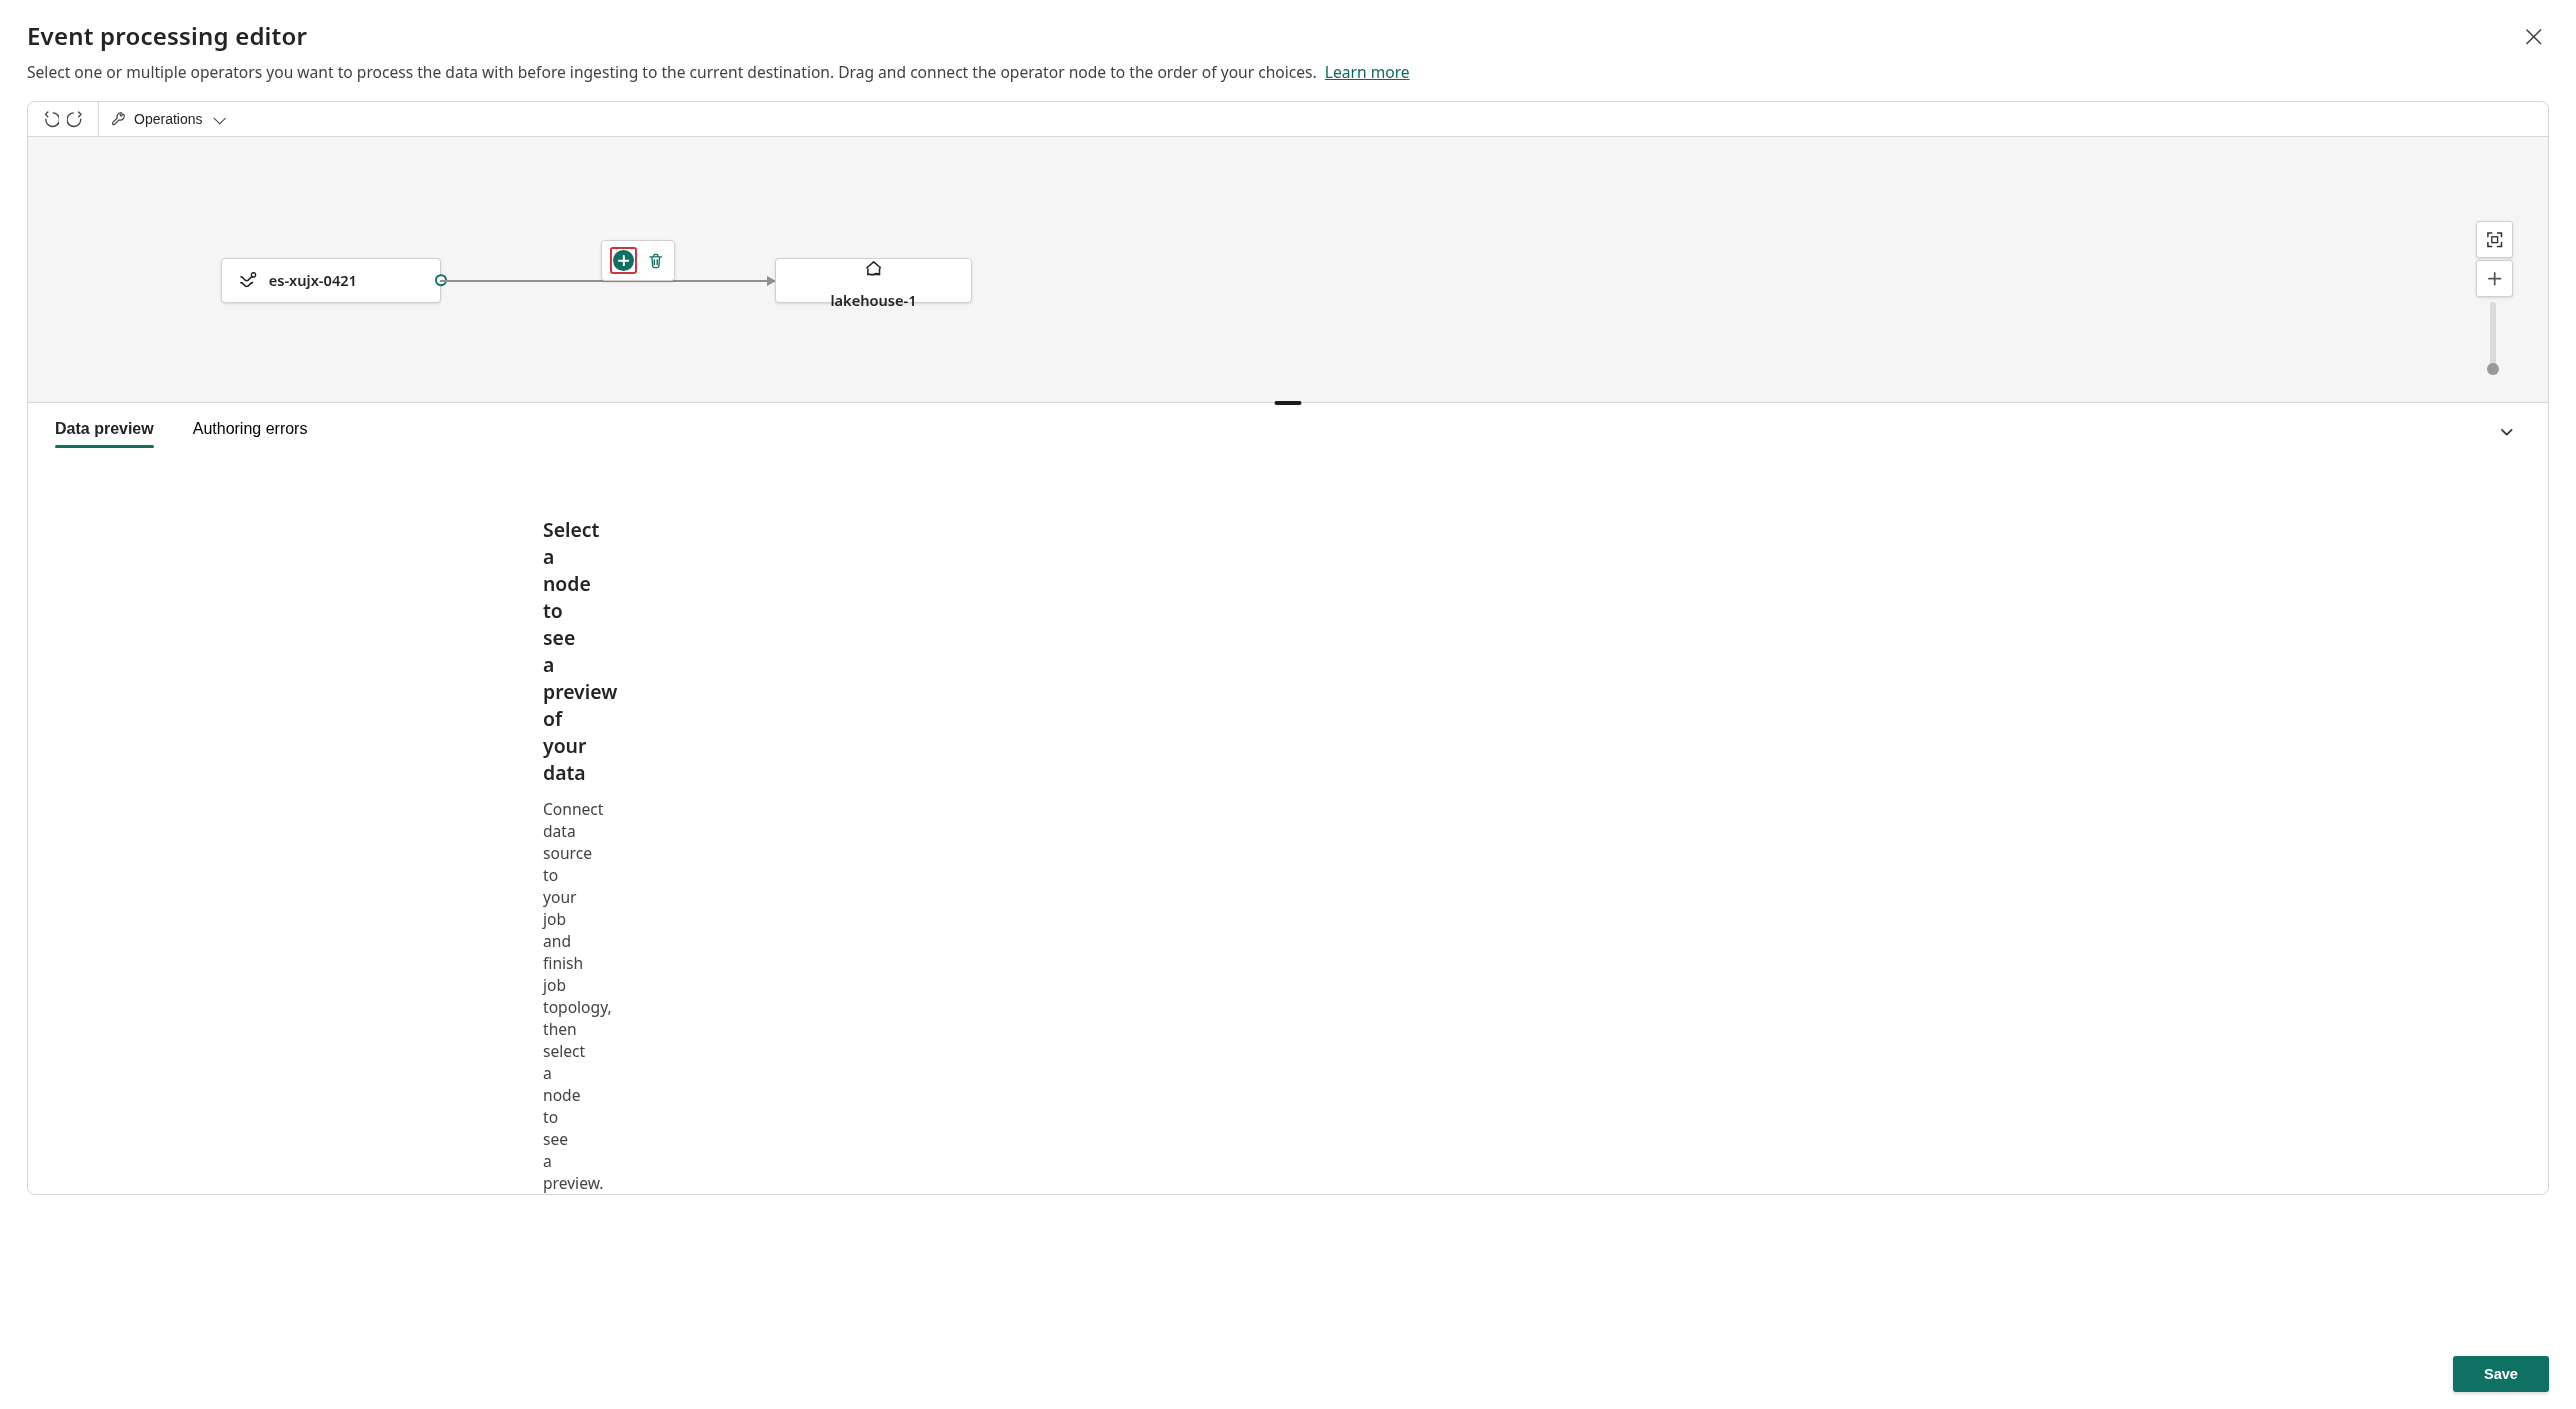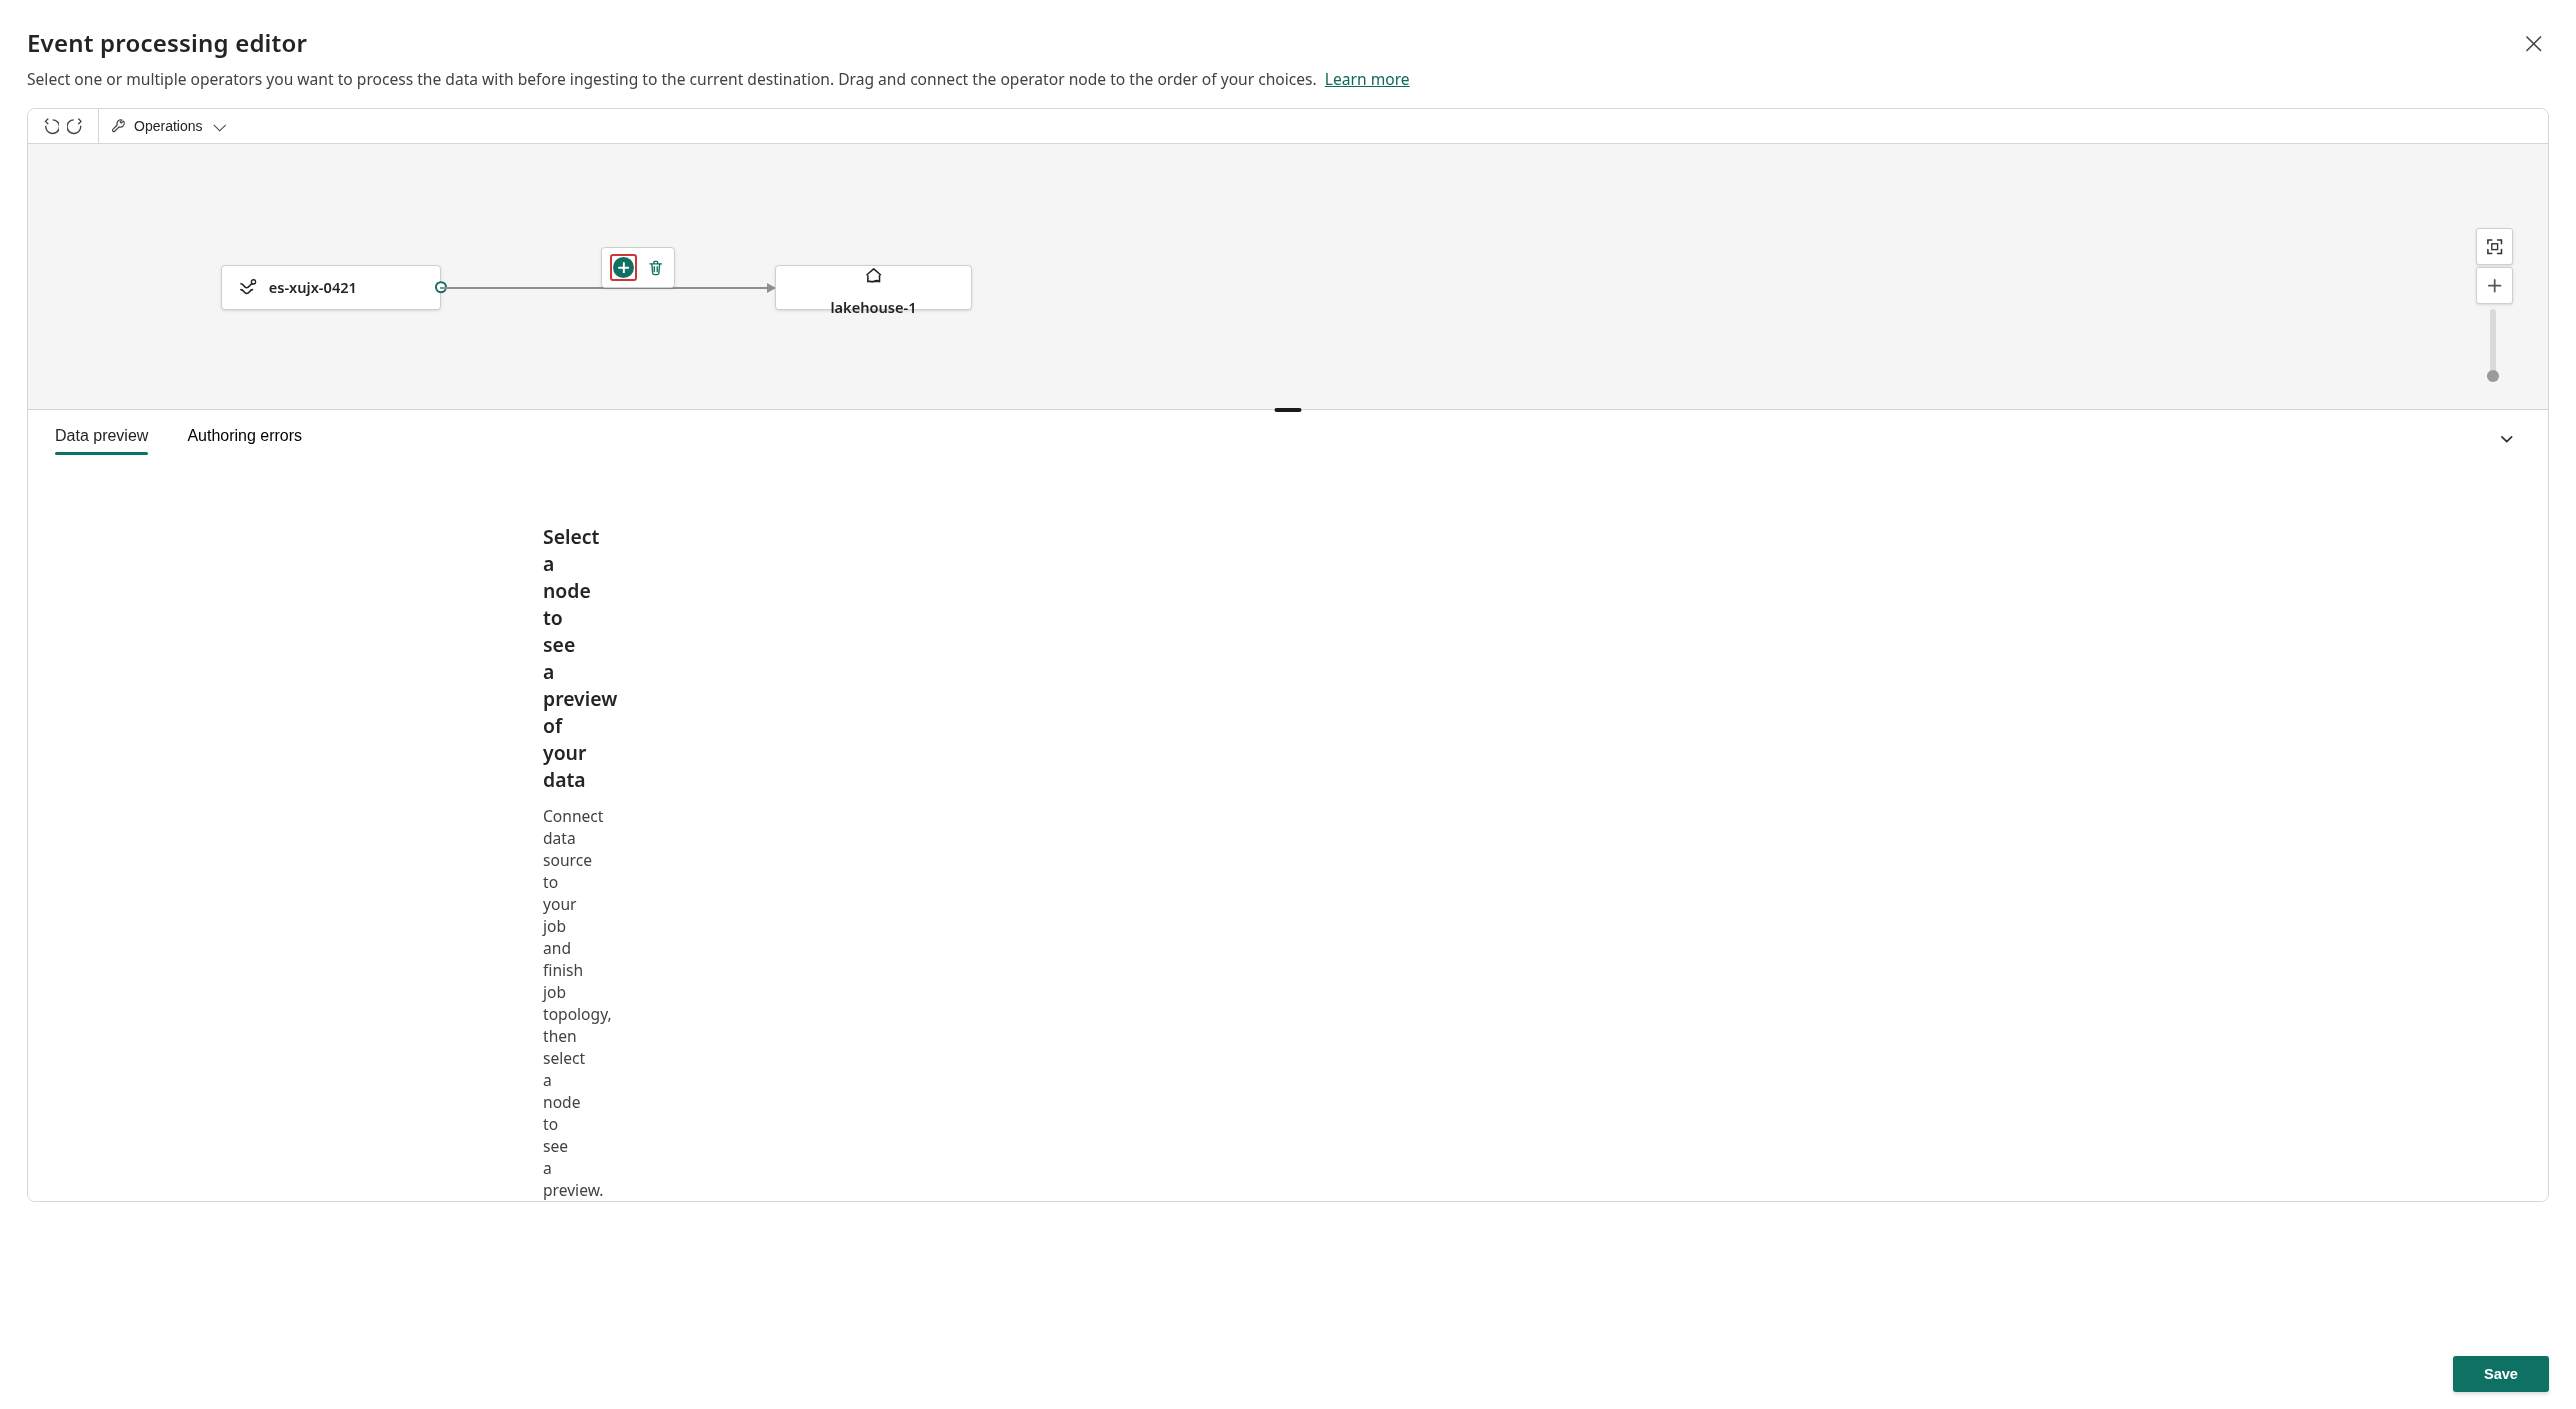--- a/index.html
+++ b/index.html
@@ -10,21 +10,21 @@
     --accent:#0c695b;
     --accent-dark:#0f7064;
     --canvas:#f5f5f5;
     --panel:#fff;
     --shadow: 0 1px 2.9px rgba(0,0,0,.12);
     --danger:#d13438;
   }
   *{box-sizing:border-box}
   html,body{margin:0;padding:0;height:100%;}
   body{font-family:"Segoe UI", system-ui, -apple-system, Arial, sans-serif; color:var(--text); background:#fff;}
-  .app{position:relative; width:100%; height:100%; padding:20px 27px 88px;}
+  .app{position:relative; width:100%; height:100%; padding:13px 27px 88px;}
   
   .header-row{display:flex; justify-content:space-between; align-items:flex-start;}
   .title{font-size:24px; font-weight:600; letter-spacing:0.2px; margin:5.8px 0 9.7px 0;}
   .subtitle{font-size:15.6px; color:var(--muted); margin:0 0 17.5px 0;}
   .subtitle a{color:var(--accent); text-decoration:underline;}
   .close-btn{background:transparent;border:none;cursor:pointer;display:flex;align-items:center;justify-content:center;width:31px;height:31px;margin-top:7.8px;}
   
   .workspace{border:1px solid var(--border); border-radius:8px; overflow:hidden;}
   .toolbar{display:flex; align-items:center; height:35px; border-bottom:1px solid var(--border); background:#fff;}
   .tb-group{display:flex; align-items:center; height:100%; padding:0 9.7px; border-right:1px solid var(--border);}
@@ -51,21 +51,21 @@
   .view-ctrl{position:absolute; right:35px; top:84px; width:37px;}
   .vc-btn{width:37px;height:37px; background:#fff; border:1px solid var(--border2); border-radius:2.9px; display:flex;align-items:center;justify-content:center; box-shadow:var(--shadow); cursor:pointer;}
   .vc-btn + .vc-btn{margin-top:1.9px;}
   .scrollbar{position:absolute; right:52px; top:165px; width:5.8px; height:70px; background:#dadada; border-radius:3.9px;}
   .scrollbar .thumb{position:absolute; left:-2.9px; bottom:-2.9px; width:11.7px;height:11.7px; background:#9a9a9a; border-radius:50%;}
   .handle{position:absolute; left:50%; transform:translateX(-50%); margin-top:-1.9px; width:27px; height:3.9px; background:#1b1b1b; border-radius:1.9px;}
   .bottom-panel{position:relative; background:#fff; min-height:292px; border-top:1px solid var(--border);}
   .tabs{display:flex; align-items:center; justify-content:space-between; padding:11.7px 27px 0;}
   .tab-list{display:flex; gap:39px;}
   .tab{background:transparent;border:none;font-size:16px; color:#000000; padding:5.8px 0 9.7px; cursor:pointer; position:relative;}
-  .tab.active{color:var(--text); font-weight:400;}
+  .tab.active{color:var(--text); font-weight:700;}
   .tab.active::after{content:""; position:absolute; left:0;right:0;bottom:0; height:2.9px; background:var(--accent-dark); border-radius:1.9px;}
   .collapse-btn{background:transparent;border:none;cursor:pointer;}
   .empty{max-width:506px; margin:68px auto 0 0; padding-left:515px;}
   @media (max-width:1459px){ .empty{padding-left:0; margin-left:525px;} }
   .empty h3{font-size:19.4px; font-weight:600; margin:0 0 11.7px 0;}
   .empty p{font-size:15.6px; color:var(--muted); margin:0;}
   
   .footer{position:absolute; bottom:17.5px; right:27px;}
   .primary{background:var(--accent-dark); color:#fff; border:none; border-radius:2.9px; padding:9.7px 31px; font-size:14.6px; font-weight:700; cursor:pointer; box-shadow:0 1.9px 3.9px rgba(0,0,0,.15);}
   svg{display:block}

